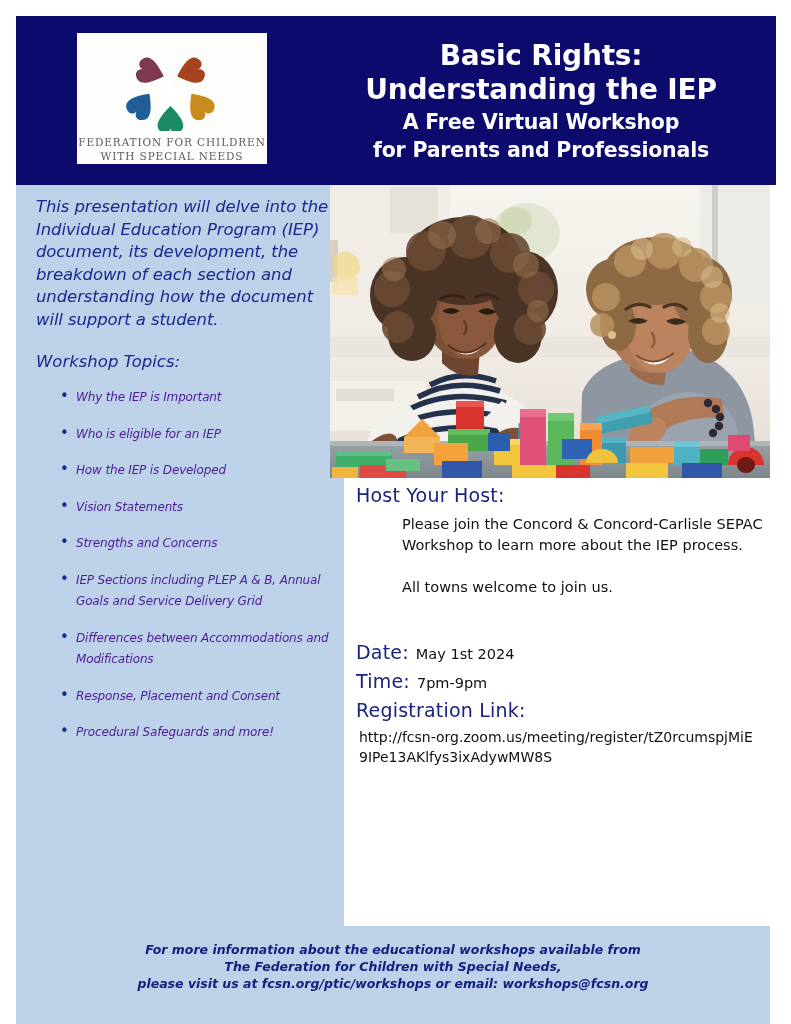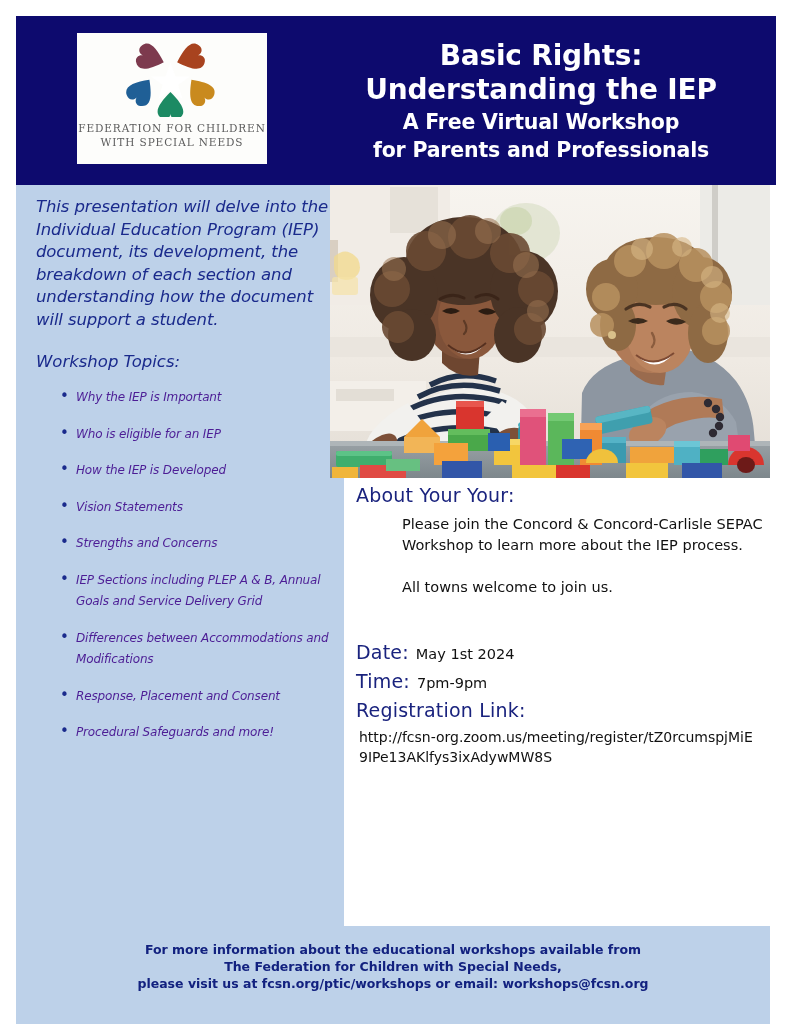--- a/index.html
+++ b/index.html
@@ -37,21 +37,21 @@
     position: absolute;
     left: 61px;
     top: 17px;
     width: 190px;
     height: 131px;
     background: #fdfdfb;
     display: flex;
     flex-direction: column;
     align-items: center;
     justify-content: flex-start;
-    padding-top: 4px;
+    padding-top: 18px;
     box-sizing: border-box;
   }
   .logo-mark {
     width: 96px;
     height: 78px;
     margin-top: 2px;
   }
   .logo-text {
     text-align: center;
     color: #5c5c5c;
@@ -243,21 +243,21 @@
     position: absolute;
     left: 16px;
     top: 941px;
     width: 754px;
     text-align: center;
     color: #12217f;
     font-size: 12.5px;
     font-weight: bold;
     line-height: 17px;
   }
-  .footer div { white-space: nowrap; }
+  .footer div { white-space: nowrap; font-style: italic; }
 </style>
 </head>
 <body>
 
 <div class="flyer">
 
   <div class="header">
 
     <div class="logo-box">
       <svg class="logo-mark" viewBox="0 0 120 100">
@@ -523,21 +523,21 @@
               <rect x="398" y="250" width="22" height="16" fill="#e04a72"></rect>
               <rect x="182" y="280" width="44" height="13" fill="#f2c53d"></rect>
               <rect x="226" y="280" width="34" height="13" fill="#d9352e"></rect>
             </g>
           </g>
         </svg>
       </div>
 
       <div class="white-panel">
 
-        <div class="host-head">About Your Your:</div>
+        <div class="host-head">Host Your Host:</div>
 
         <div class="host-body">
           <p>Please join the Concord &amp; Concord-Carlisle SEPAC Workshop to learn more about the IEP process.</p>
           <p class="gap">All towns welcome to join us.</p>
         </div>
 
         <div class="details">
           <div class="detail-row">
             <span class="detail-label">Date:</span>
             <span class="detail-value">May 1st 2024</span>

